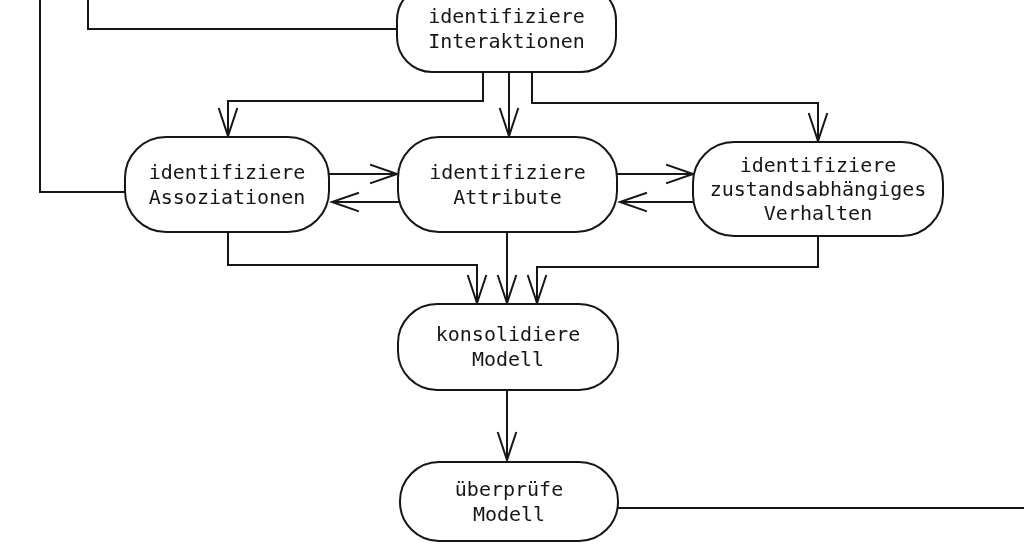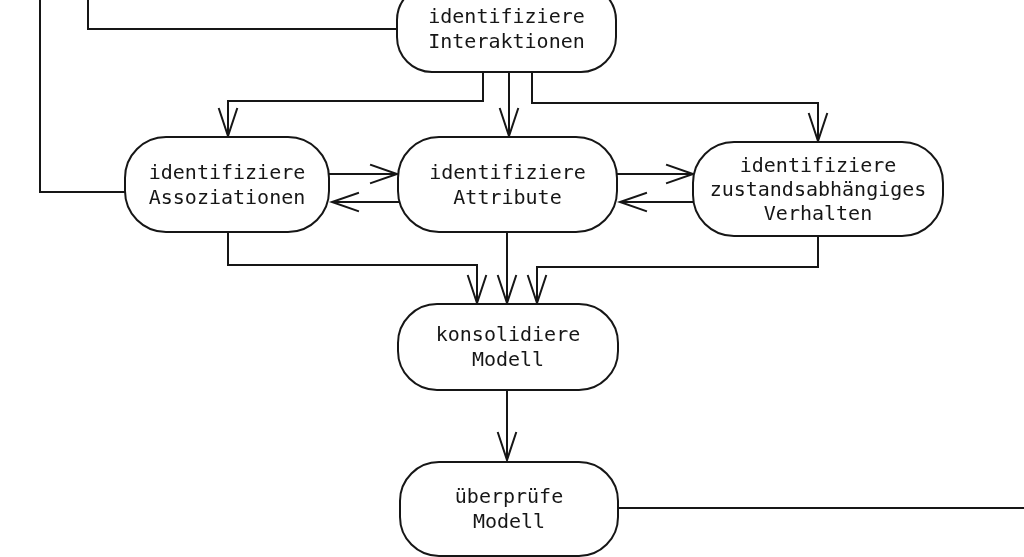--- a/index.html
+++ b/index.html
@@ -40,21 +40,21 @@
     line-height: 25px;
     color: #161616;
     letter-spacing: 0px;
   }
   .node-interaktionen { left: 366px; top: -16px; width: 221px; height: 89px; border-radius: 36px; }
   .node-assoziationen { left: 94px;  top: 136px; width: 206px; height: 97px; border-radius: 42px; }
   .node-attribute     { left: 367px; top: 136px; width: 221px; height: 97px; border-radius: 42px; }
   .node-verhalten     { left: 662px; top: 141px; width: 252px; height: 96px; border-radius: 42px; }
   .node-verhalten .label { line-height: 24px; }
   .node-konsolidiere  { left: 367px; top: 303px; width: 222px; height: 88px; border-radius: 40px; justify-content: center; }
-  .node-ueberpruefe   { left: 369px; top: 461px; width: 220px; height: 96px; border-radius: 40px; text-align: center; }
+  .node-ueberpruefe   { left: 369px; top: 461px; width: 220px; height: 81px; border-radius: 40px; text-align: center; }
 </style>
 </head>
 <body>
 
 <div class="stage">
 
   <svg class="connector-layer" viewBox="0 0 1024 557" xmlns="http://www.w3.org/2000/svg">
 
     <g>
       <path d="M 10 0 V 192 H 97"></path>

